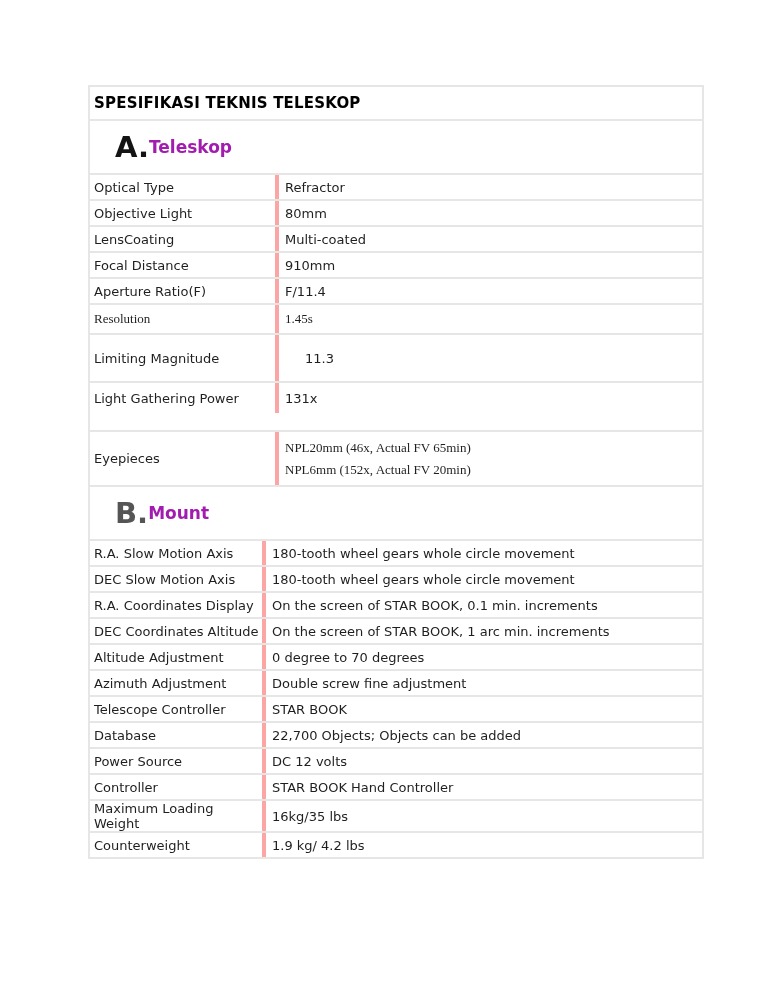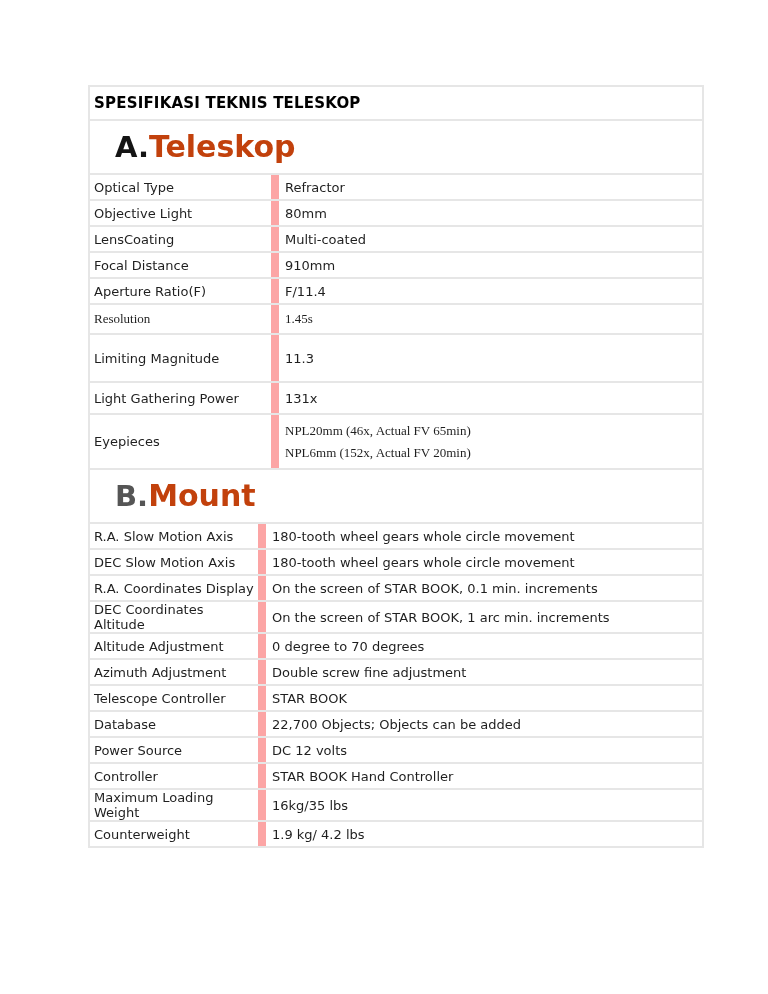--- a/index.html
+++ b/index.html
@@ -53,52 +53,52 @@
     box-sizing: border-box;
   }
   .heading-prefix {
     font-size: 29px;
     font-weight: bold;
     line-height: 1;
   }
   .prefix-a { color: #141414; }
   .prefix-b { color: #555555; }
   .heading-name {
-    font-size: 30px;
+    font-size: 17px;
     font-weight: bold;
-    color: #c2410c;
+    color: #a21caf;
     line-height: 1;
   }
   .row {
     display: flex;
     align-items: stretch;
     min-height: 26px;
     box-sizing: border-box;
   }
   .cell {
     display: flex;
     align-items: center;
     font-size: 13px;
     box-sizing: border-box;
   }
   .cell-label {
-    border-right: 8px solid #fca5a5;
+    border-right: 4px solid #fca5a5;
     padding-left: 4px;
     flex: 0 0 auto;
   }
   .sec-a .cell-label { width: 189px; }
   .sec-b .cell-label { width: 176px; }
   .cell-value {
     padding-left: 6px;
     flex: 1 1 auto;
   }
   .row-h30 { min-height: 30px; font-family: Liberation Serif, serif; }
-  .row-h48 { min-height: 48px; }
+  .row-h48 { min-height: 48px; gap: 20px; }
   .row-h32 { min-height: 32px; }
-  .row-h55 { min-height: 55px; }
+  .row-h55 { min-height: 55px; margin-top: 17px; }
   .cell-multiline {
     flex-direction: column;
     align-items: flex-start;
     justify-content: center;
   }
   .value-line {
     line-height: 22px;
     font-family: Liberation Serif, serif;
   }
 </style>

